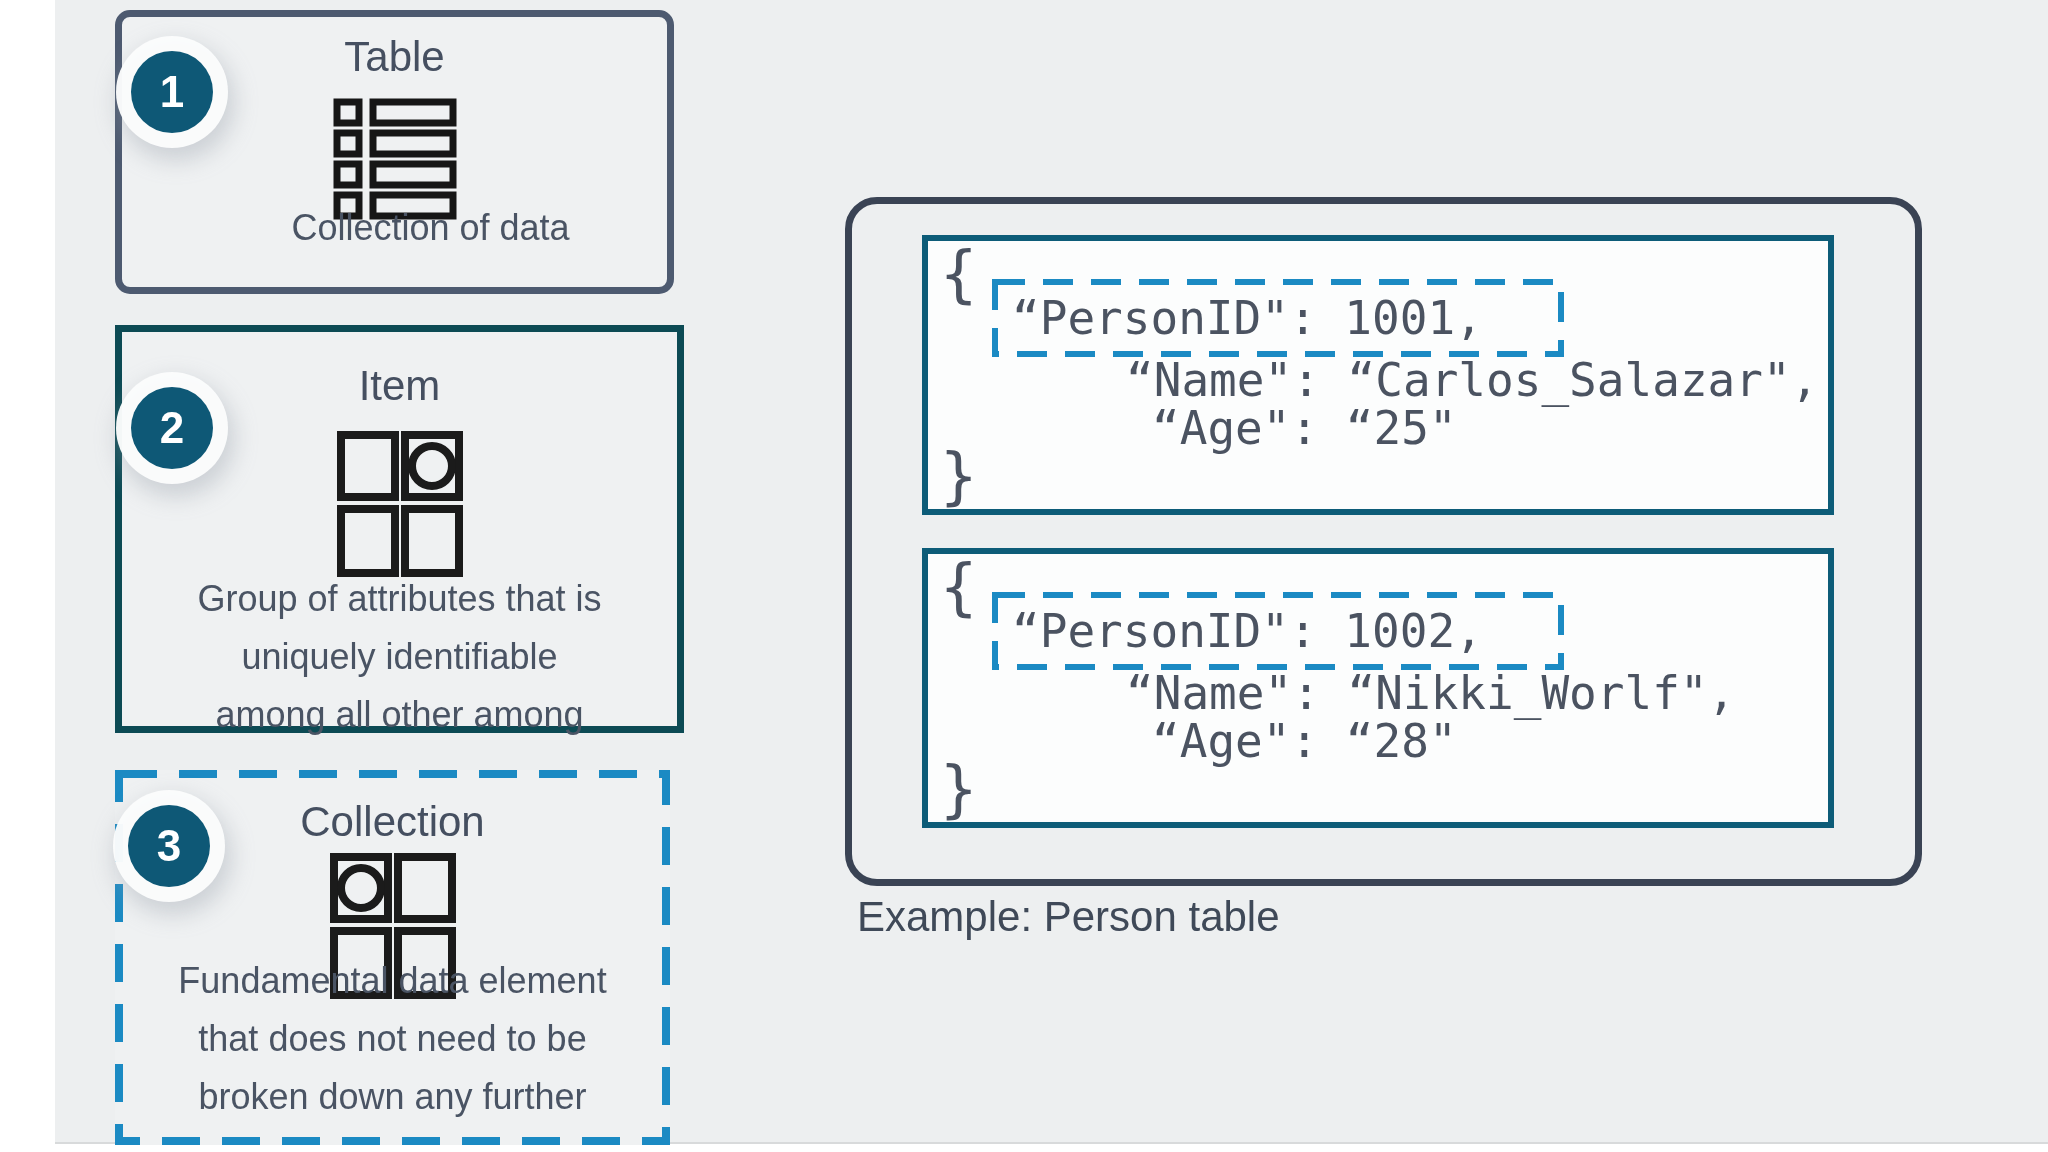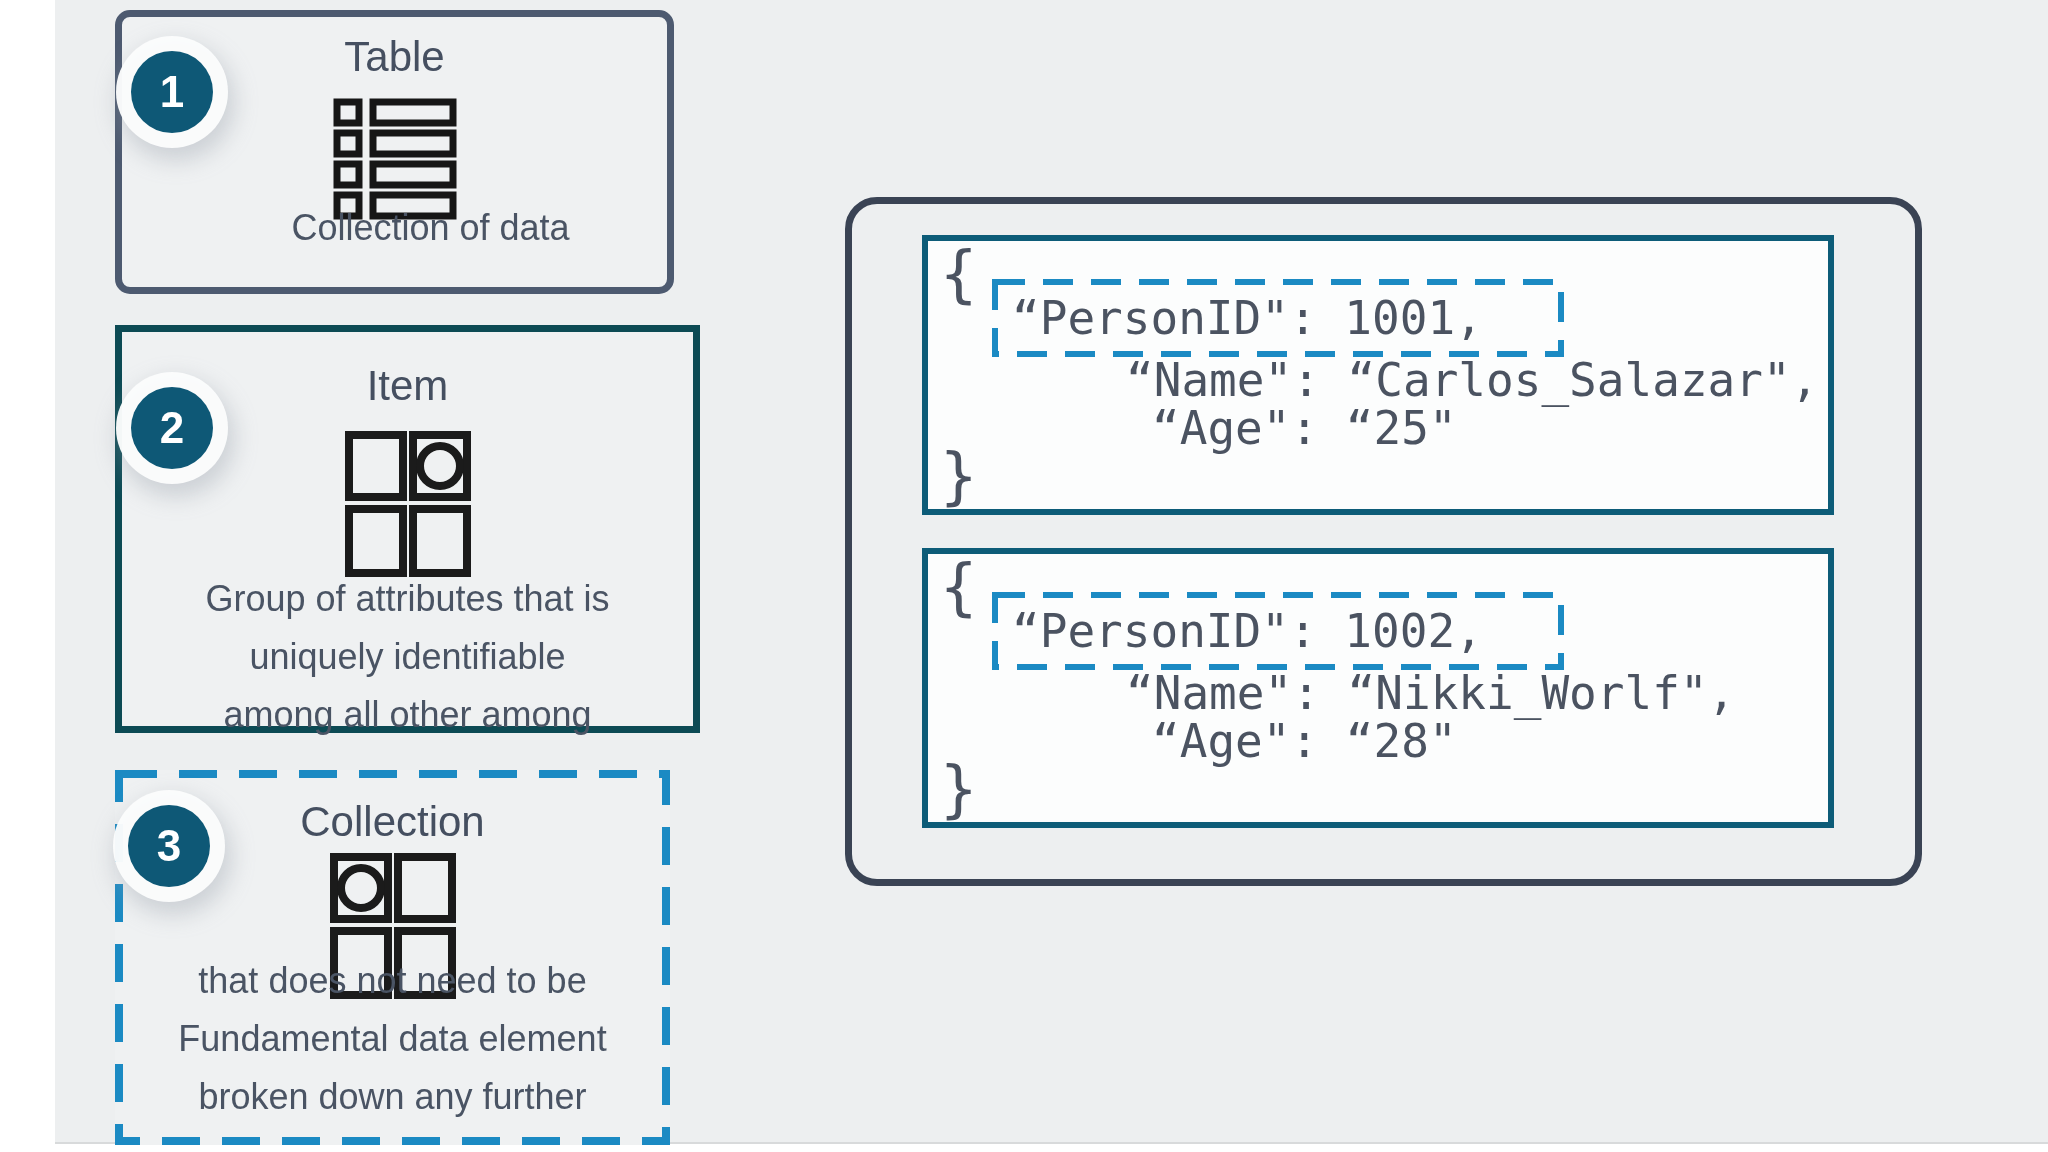--- a/index.html
+++ b/index.html
@@ -16,21 +16,20 @@
 
   
   .card{position:absolute;background:#eff1f2;}
   .card-table{
     left:115px;top:10px;width:545px;height:270px;
     border:7px solid #4d5a70;border-radius:15px;
   }
   .card-item{
     left:115px;top:325px;width:555px;height:394px;
     border:7px solid #0c4a54;
-    padding-left:16px;
   }
   .card-attr{
     left:115px;top:770px;width:555px;height:375px;
   }
   .attr-border{position:absolute;left:0;top:0;width:100%;height:100%;}
 
   .card-title{
     position:absolute;left:0;width:100%;text-align:center;
     font-size:42px;color:#454f60;
   }
@@ -141,22 +140,22 @@
         <g fill="none" stroke="#1b1b1b" stroke-width="8">
           <rect x="5" y="5" width="54" height="62"></rect>
           <rect x="69" y="5" width="54" height="62"></rect>
           <rect x="5" y="79" width="54" height="64"></rect>
           <rect x="69" y="79" width="54" height="64"></rect>
           <circle cx="32" cy="36" r="20"></circle>
         </g>
       </svg>
     </div>
     <div class="card-caption" style="top:182px;">
+      <div>Fundamental data element</div>
       <div>that does not need to be</div>
-      <div>Fundamental data element</div>
       <div>broken down any further</div>
     </div>
     <div class="badge" style="left:13px;top:35px;">
       <span>3</span>
     </div>
   </div>
 
   <div class="example-outer">
 
     <div class="json-box first">
@@ -180,13 +179,14 @@
         </svg>
         <span class="field-text mono">“PersonID": 1002,</span>
       </div>
       <div class="json-line name mono">“Name": “Nikki_Worlf",</div>
       <div class="json-line age mono">“Age": “28"</div>
       <div class="brace close mono">}</div>
     </div>
 
   </div>
 
+  <div class="example-label">Example: Person table</div>
 </div>
 
 </body></html>

